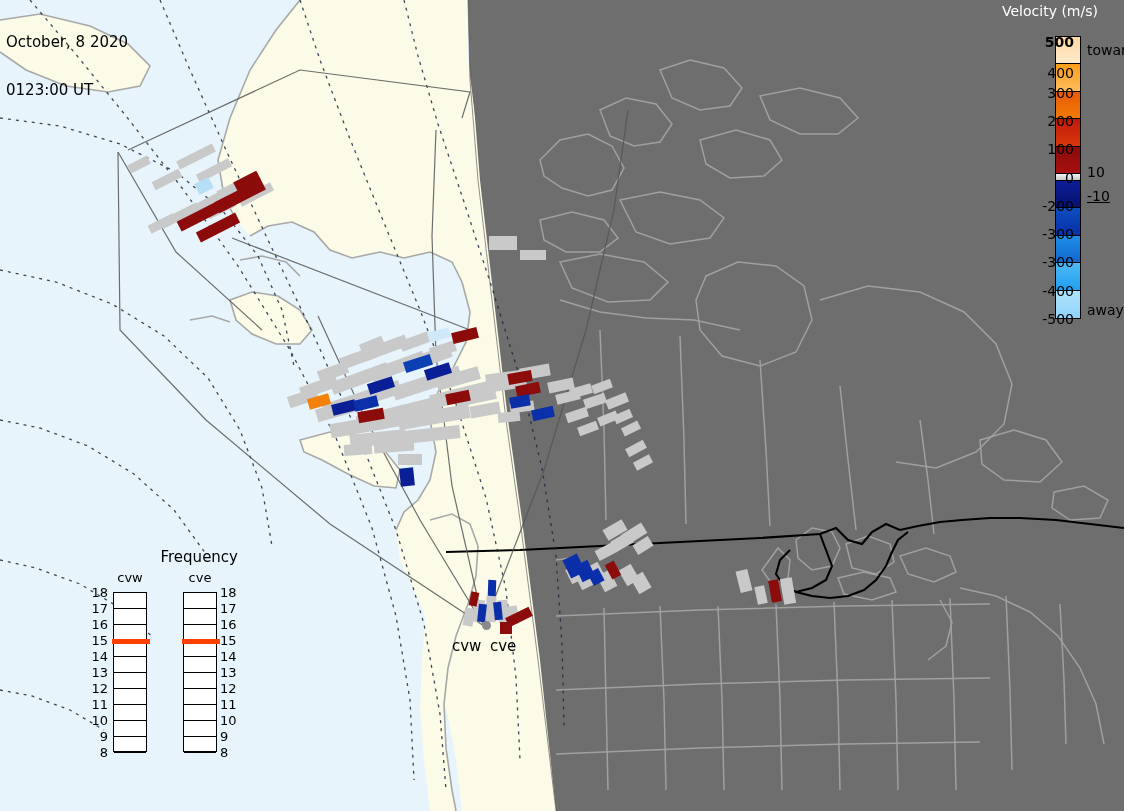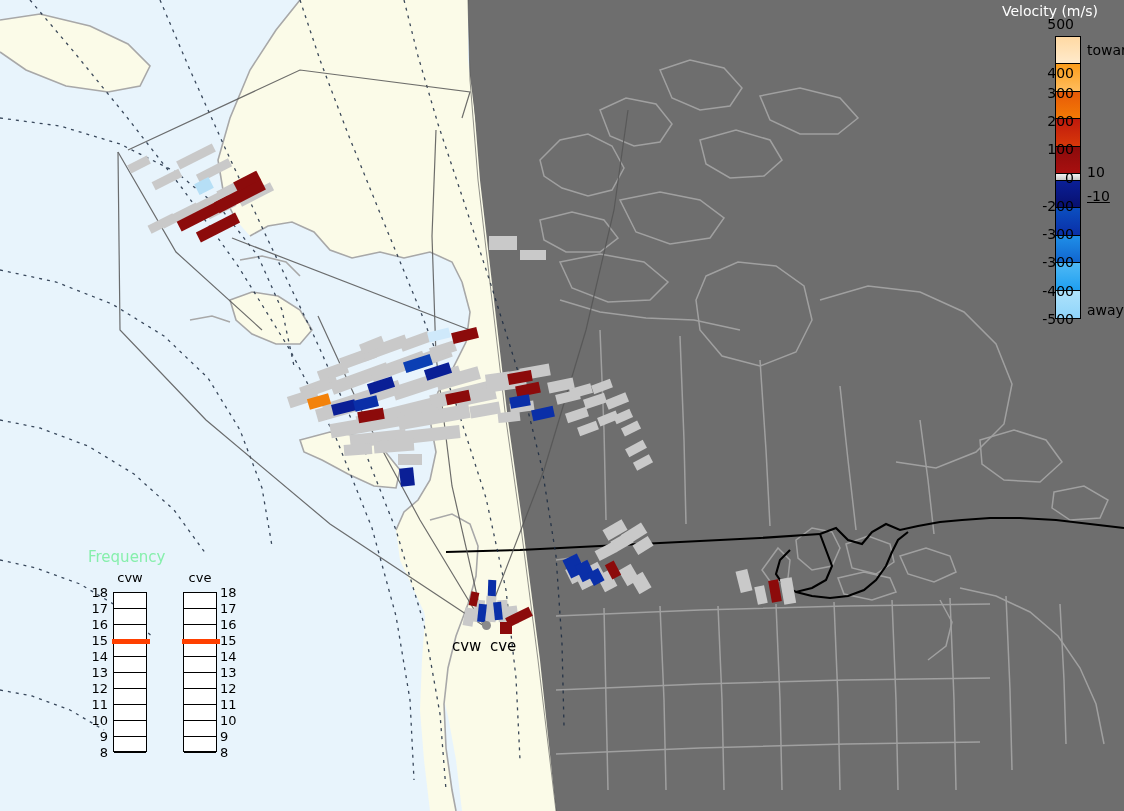--- a/index.html
+++ b/index.html
@@ -20,22 +20,22 @@
          border:1px solid #000;box-sizing:border-box;}
   .cbseg{position:absolute;left:0;width:100%;border-bottom:1px solid #000;box-sizing:border-box;}
   .cbseg:last-child{border-bottom:none;}
   .cbtick{position:absolute;right:50px;color:#000;font-size:14px;
           text-align:right;white-space:nowrap;transform:translateY(-50%);}
   .cbside{position:absolute;left:112px;color:#000;font-size:14px;
           white-space:nowrap;transform:translateY(-50%);}
 
   
   .freqwrap{position:absolute;left:88px;top:548px;width:150px;height:240px;}
-  .freqtitle{position:absolute;left:0;top:0;width:150px;text-align:left;
-             color:#86efac;font-size:15px;white-space:nowrap;}
+  .freqtitle{position:absolute;left:0;top:0;width:150px;text-align:right;
+             color:#000000;font-size:15px;white-space:nowrap;}
   .freqcol{position:absolute;top:22px;width:40px;text-align:center;
            color:#000;font-size:13px;white-space:nowrap;}
   .freqbar{position:absolute;width:34px;height:160px;border:1px solid #000;
            box-sizing:border-box;background:#fff;}
   .fseg{position:absolute;left:0;width:100%;border-bottom:1px solid #000;box-sizing:border-box;}
   .fseg:last-child{border-bottom:none;}
   .fmark{position:absolute;left:-2px;width:38px;height:5px;background:#ff4000;}
   .flab{position:absolute;color:#000;font-size:13px;white-space:nowrap;
         transform:translateY(-50%);}
 
@@ -290,38 +290,42 @@
         <rect x="770" y="580" width="10" height="22" fill="#8c0b0b" transform="rotate(-10,775,591)"></rect>
         <rect x="488" y="580" width="8" height="16" fill="#0a2fa8" transform="rotate(2,492,588)"></rect>
         <rect x="478" y="604" width="8" height="18" fill="#0a2fa8" transform="rotate(6,482,613)"></rect>
         <rect x="494" y="602" width="8" height="18" fill="#0a2fa8" transform="rotate(-6,498,611)"></rect>
         <rect x="470" y="592" width="8" height="14" fill="#8c0b0b" transform="rotate(12,474,599)"></rect>
         <rect x="506" y="612" width="26" height="10" fill="#8c0b0b" transform="rotate(-26,519,617)"></rect>
         <rect x="500" y="622" width="12" height="12" fill="#8c0b0b" transform="rotate(0,506,628)"></rect>
       </g>
   </svg>
 
+  <div class="stamp">
+    <div>October, 8 2020</div>
+    <div>0123:00 UT</div>
+  </div>
 
   <div class="cbwrap">
     <div class="cbtitle">Velocity (m/s)</div>
     <div class="cbbar" id="cbbar">
         <div class="cbseg" style="top: 0px; height: 27.4px; background: linear-gradient(rgb(255, 217, 163), rgb(255, 234, 203));"></div>
         <div class="cbseg" style="top: 27.4px; height: 27.4px; background: linear-gradient(rgb(251, 156, 26), rgb(255, 189, 94));"></div>
         <div class="cbseg" style="top: 54.8px; height: 27.4px; background: linear-gradient(rgb(232, 90, 7), rgb(243, 122, 6));"></div>
         <div class="cbseg" style="top: 82.2px; height: 27.4px; background: linear-gradient(rgb(191, 26, 12), rgb(216, 56, 10));"></div>
         <div class="cbseg" style="top: 109.6px; height: 27.4px; background: linear-gradient(rgb(140, 11, 11), rgb(168, 16, 16));"></div>
         <div class="cbseg" style="top: 137px; height: 7px; background: linear-gradient(rgb(242, 242, 242), rgb(200, 200, 200));"></div>
         <div class="cbseg" style="top: 144px; height: 27.4px; background: linear-gradient(rgb(10, 31, 150), rgb(8, 16, 112));"></div>
         <div class="cbseg" style="top: 171.4px; height: 27.4px; background: linear-gradient(rgb(11, 79, 192), rgb(10, 47, 168));"></div>
         <div class="cbseg" style="top: 198.8px; height: 27.4px; background: linear-gradient(rgb(31, 143, 232), rgb(17, 102, 207));"></div>
         <div class="cbseg" style="top: 226.2px; height: 27.4px; background: linear-gradient(rgb(79, 185, 245), rgb(31, 159, 240));"></div>
         <div class="cbseg" style="top: 253.6px; height: 27.4px; background: linear-gradient(rgb(174, 227, 251), rgb(143, 212, 250));"></div>
       </div>
     <div id="cbticks">
-        <div class="cbtick" style="top: 24px;">500</div>
+        <div class="cbtick" style="top: 42px; font-weight: bold;">500</div>
         <div class="cbtick" style="top: 73px;">400</div>
         <div class="cbtick" style="top: 92.6px;">300</div>
         <div class="cbtick" style="top: 120.9px;">200</div>
         <div class="cbtick" style="top: 149.2px;">100</div>
         <div class="cbtick" style="top: 177.5px;">0</div>
         <div class="cbtick" style="top: 205.8px;">-200</div>
         <div class="cbtick" style="top: 234.1px;">-300</div>
         <div class="cbtick" style="top: 262.4px;">-300</div>
         <div class="cbtick" style="top: 290.7px;">-400</div>
         <div class="cbtick" style="top: 319px;">-500</div>

